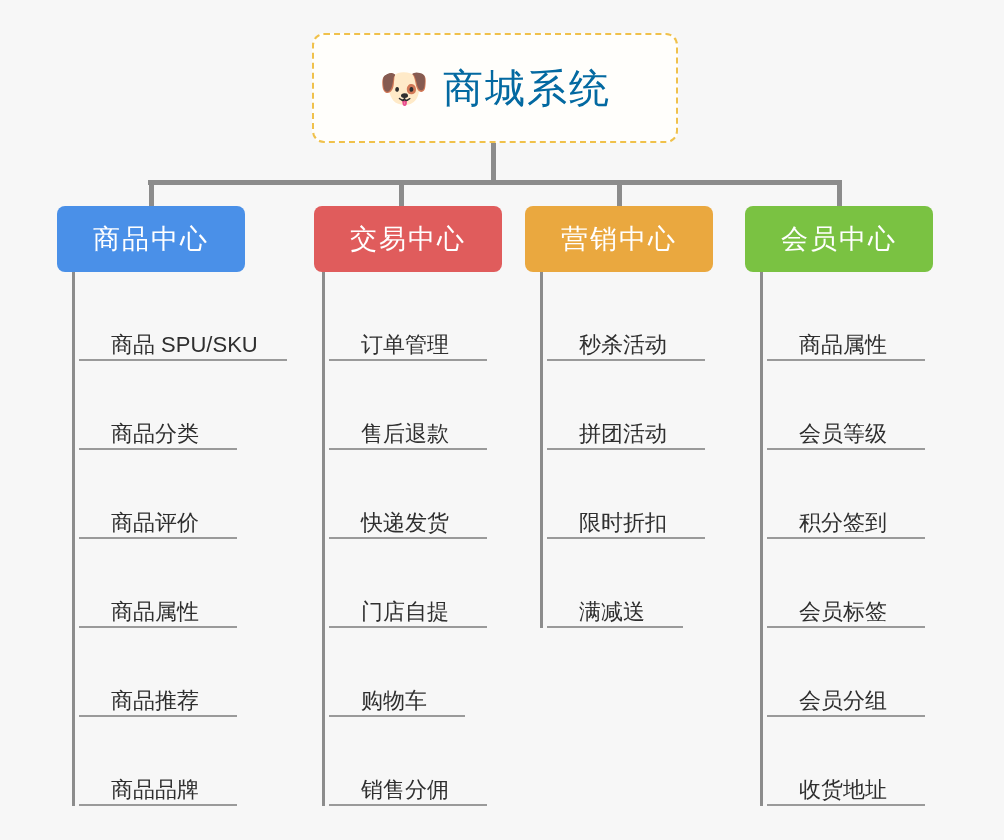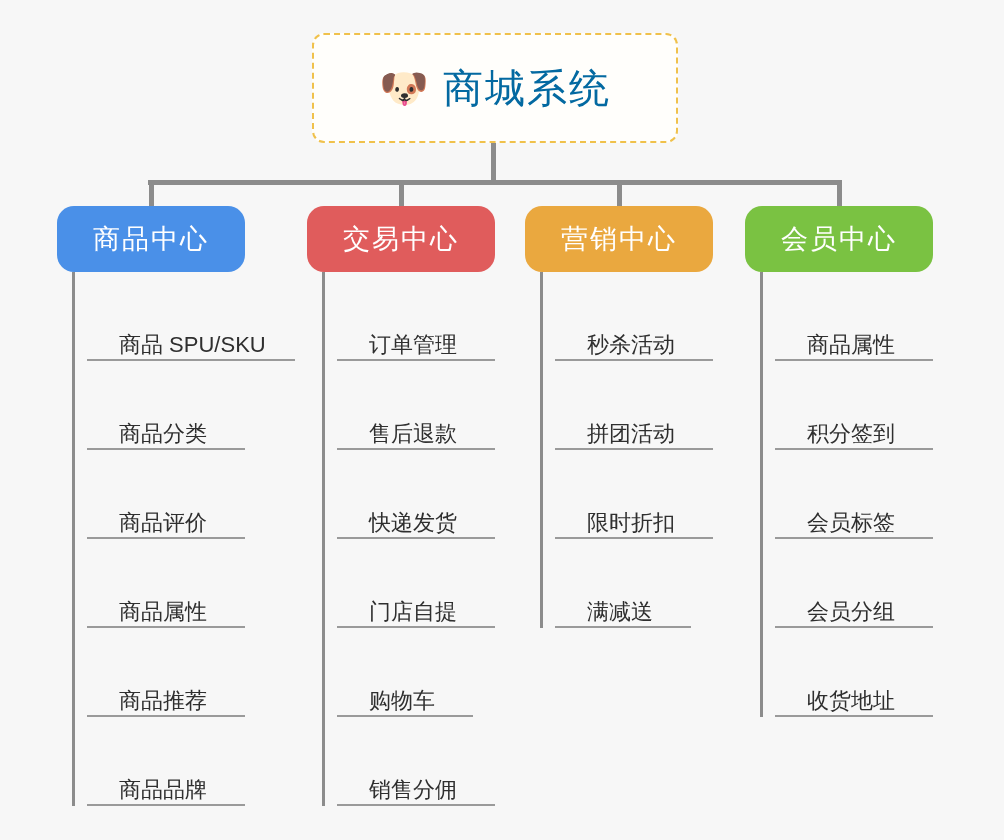--- a/index.html
+++ b/index.html
@@ -56,41 +56,41 @@
   .conn-h { height: 5px; }
 
   
   .branch {
     position: absolute;
     top: 206px;
   }
   .cat-box {
     width: 188px;
     height: 66px;
-    border-radius: 17px;
+    border-radius: 8px;
     display: flex;
     align-items: center;
     justify-content: center;
     box-sizing: border-box;
   }
   .cat-label {
     font-size: 27px;
     color: #ffffff;
     letter-spacing: 2px;
     white-space: nowrap;
   }
 
   
   .leaf-list {
     position: absolute;
     top: 272px;
     width: 230px;
     border-left: 3px solid #be185d;
     box-sizing: border-box;
-    padding-left: 12px;
+    padding-left: 4px;
     margin-left: 15px;
   }
   .leaf-item {
     height: 89px;
     position: relative;
     display: flex;
     align-items: flex-end;
     padding-left: 32px;
     box-sizing: border-box;
   }
@@ -153,21 +153,21 @@
         </div>
         <div class="leaf-item">
           <span class="leaf-text">商品推荐</span>
           <span class="leaf-rule" style="width: 158px; background: rgb(154, 154, 154);"></span>
         </div>
         <div class="leaf-item">
           <span class="leaf-text">商品品牌</span>
           <span class="leaf-rule" style="width: 158px; background: rgb(154, 154, 154);"></span>
         </div>
       </div>
-      <div class="branch" style="left: 307px; text-align: center;">
+      <div class="branch" style="left: 314px; text-align: center;">
         <div class="cat-box" style="background: rgb(224, 92, 92);">
           <span class="cat-label">交易中心</span>
         </div>
       </div>
       <div class="leaf-list" style="left: 307px; border-left-color: rgb(140, 140, 140);">
         <div class="leaf-item">
           <span class="leaf-text">订单管理</span>
           <span class="leaf-rule" style="width: 158px; background: rgb(154, 154, 154);"></span>
         </div>
         <div class="leaf-item">
@@ -218,20 +218,24 @@
         <div class="cat-box" style="background: rgb(122, 194, 66);">
           <span class="cat-label">会员中心</span>
         </div>
       </div>
       <div class="leaf-list" style="left: 745px; border-left-color: rgb(140, 140, 140);">
         <div class="leaf-item">
           <span class="leaf-text">商品属性</span>
           <span class="leaf-rule" style="width: 158px; background: rgb(154, 154, 154);"></span>
         </div>
         <div class="leaf-item">
+          <span class="leaf-text">会员等级</span>
+          <span class="leaf-rule" style="width: 158px; background: rgb(154, 154, 154);"></span>
+        </div>
+        <div class="leaf-item">
           <span class="leaf-text">积分签到</span>
           <span class="leaf-rule" style="width: 158px; background: rgb(154, 154, 154);"></span>
         </div>
         <div class="leaf-item">
           <span class="leaf-text">会员标签</span>
           <span class="leaf-rule" style="width: 158px; background: rgb(154, 154, 154);"></span>
         </div>
         <div class="leaf-item">
           <span class="leaf-text">会员分组</span>
           <span class="leaf-rule" style="width: 158px; background: rgb(154, 154, 154);"></span>

